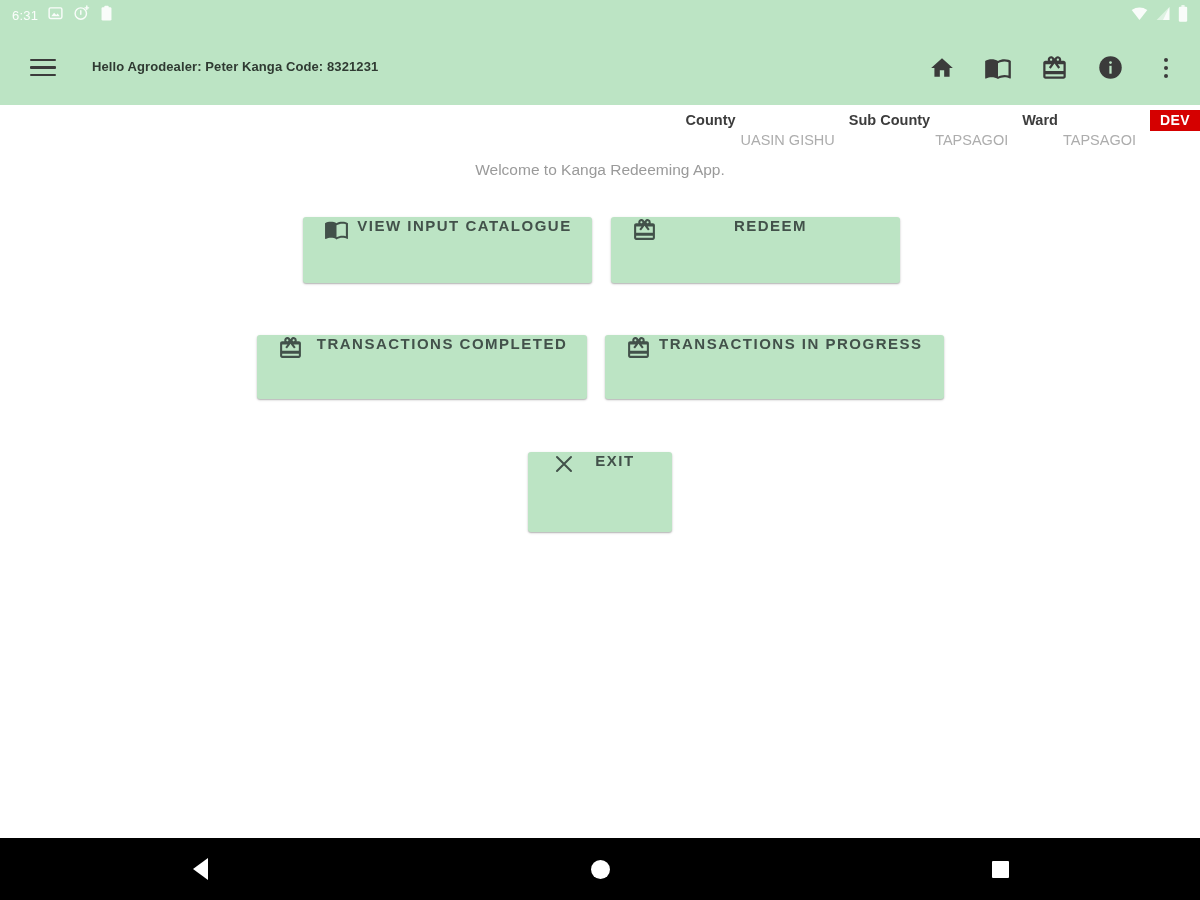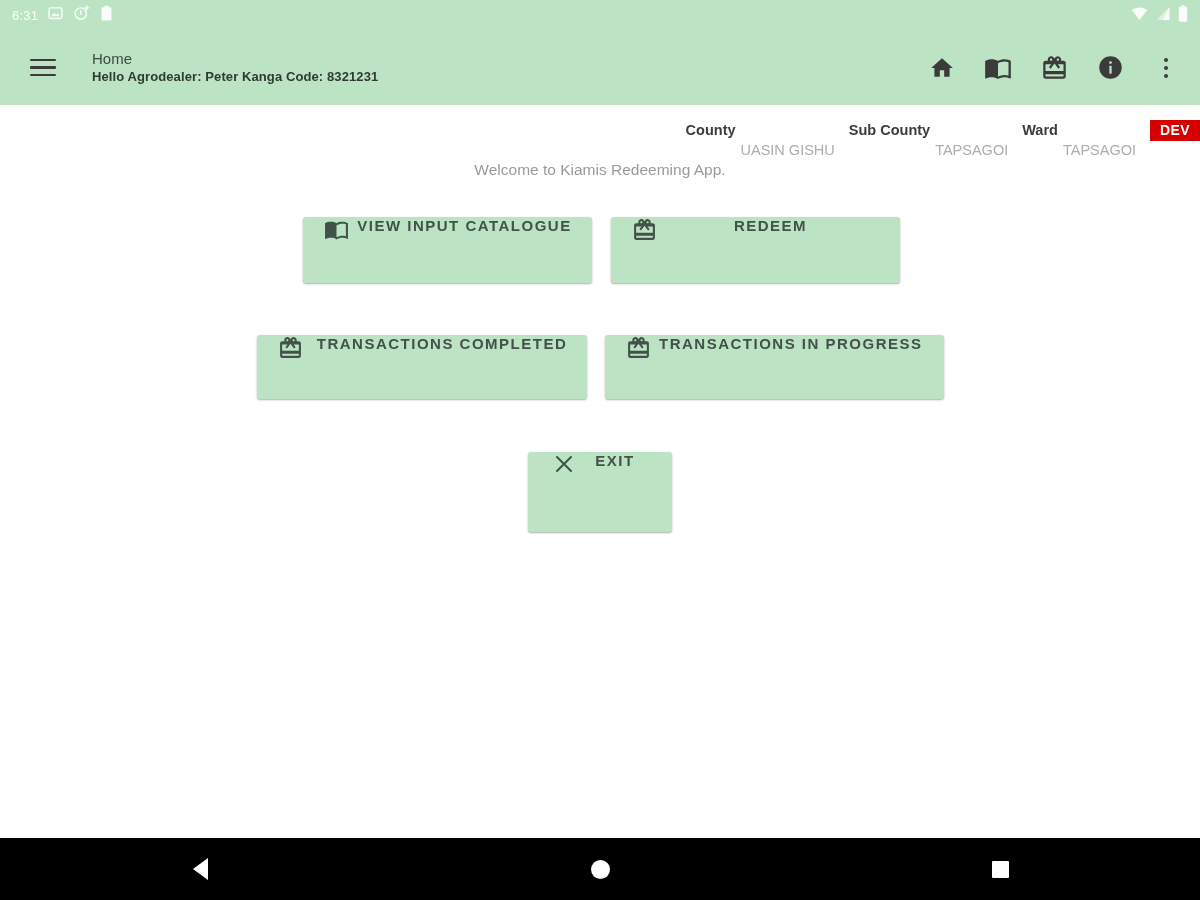--- a/index.html
+++ b/index.html
@@ -122,21 +122,21 @@
   .kebab i {
     display: block;
     width: 4px; height: 4px;
     background: #3b3b3b;
     border-radius: 50%;
   }
 
   
   .location-row {
     position: absolute;
-    top: 118px;
+    top: 108px;
     left: 0;
     width: 1200px;
     height: 24px;
     display: flex;
     align-items: center;
     justify-content: flex-end;
     box-sizing: border-box;
     font-size: 14.5px;
   }
   .loc-label {
@@ -305,21 +305,20 @@
   </div>
 </div>
 
 <div class="app-bar">
   <div class="hamburger">
     <span></span>
       <span></span>
       <span></span>
   </div>
   <div class="title-block">
-    <div class="app-title">Home</div>
     <div class="app-subtitle">Hello Agrodealer: Peter Kanga Code: 8321231</div>
   </div>
   <div class="actions">
     <div class="action-btn">
       <svg width="26" height="26" viewBox="0 0 24 24" fill="#3b3b3b">
         <path d="M10 20v-6h4v6h5v-8h3L12 3 2 12h3v8z"></path>
       </svg>
     </div>
     <div class="action-btn">
       <svg width="28" height="28" viewBox="0 0 24 24" fill="#3b3b3b">
@@ -349,21 +348,21 @@
 <div class="location-row">
   <span class="loc-label">County</span>
   <span class="loc-value">UASIN GISHU</span>
   <span class="loc-label">Sub County</span>
   <span class="loc-value">TAPSAGOI</span>
   <span class="loc-label">Ward</span>
   <span class="loc-value">TAPSAGOI</span>
   <span class="dev-badge">DEV</span>
 </div>
 
-<div class="welcome">Welcome to Kiamis Redeeming App.</div>
+<div class="welcome">Welcome to Kanga Redeeming App.</div>
 
 <button class="btn" id="btn-catalogue">
   <span class="btn-icon">
     <svg width="25" height="25" viewBox="0 0 24 24" fill="#42514a">
       <path d="M21 5c-1.11-.35-2.33-.5-3.5-.5-1.95 0-4.05.4-5.5 1.5-1.45-1.1-3.55-1.5-5.5-1.5S2.45 4.9 1 6v14.65c0 .25.25.5.5.5.1 0 .15-.05.25-.05C3.1 20.45 5.05 20 6.5 20c1.95 0 4.05.4 5.5 1.5 1.35-.85 3.8-1.5 5.5-1.5 1.65 0 3.35.3 4.75 1.05.1.05.15.05.25.05.25 0 .5-.25.5-.5V6c-.6-.45-1.25-.75-2-1zm0 13.5c-1.1-.35-2.3-.5-3.5-.5-1.7 0-4.15.65-5.5 1.5V8c1.35-.85 3.8-1.5 5.5-1.5 1.2 0 2.4.15 3.5.5z"></path>
     </svg>
   </span>
   <span class="btn-label">VIEW INPUT CATALOGUE</span>
 </button>
 

